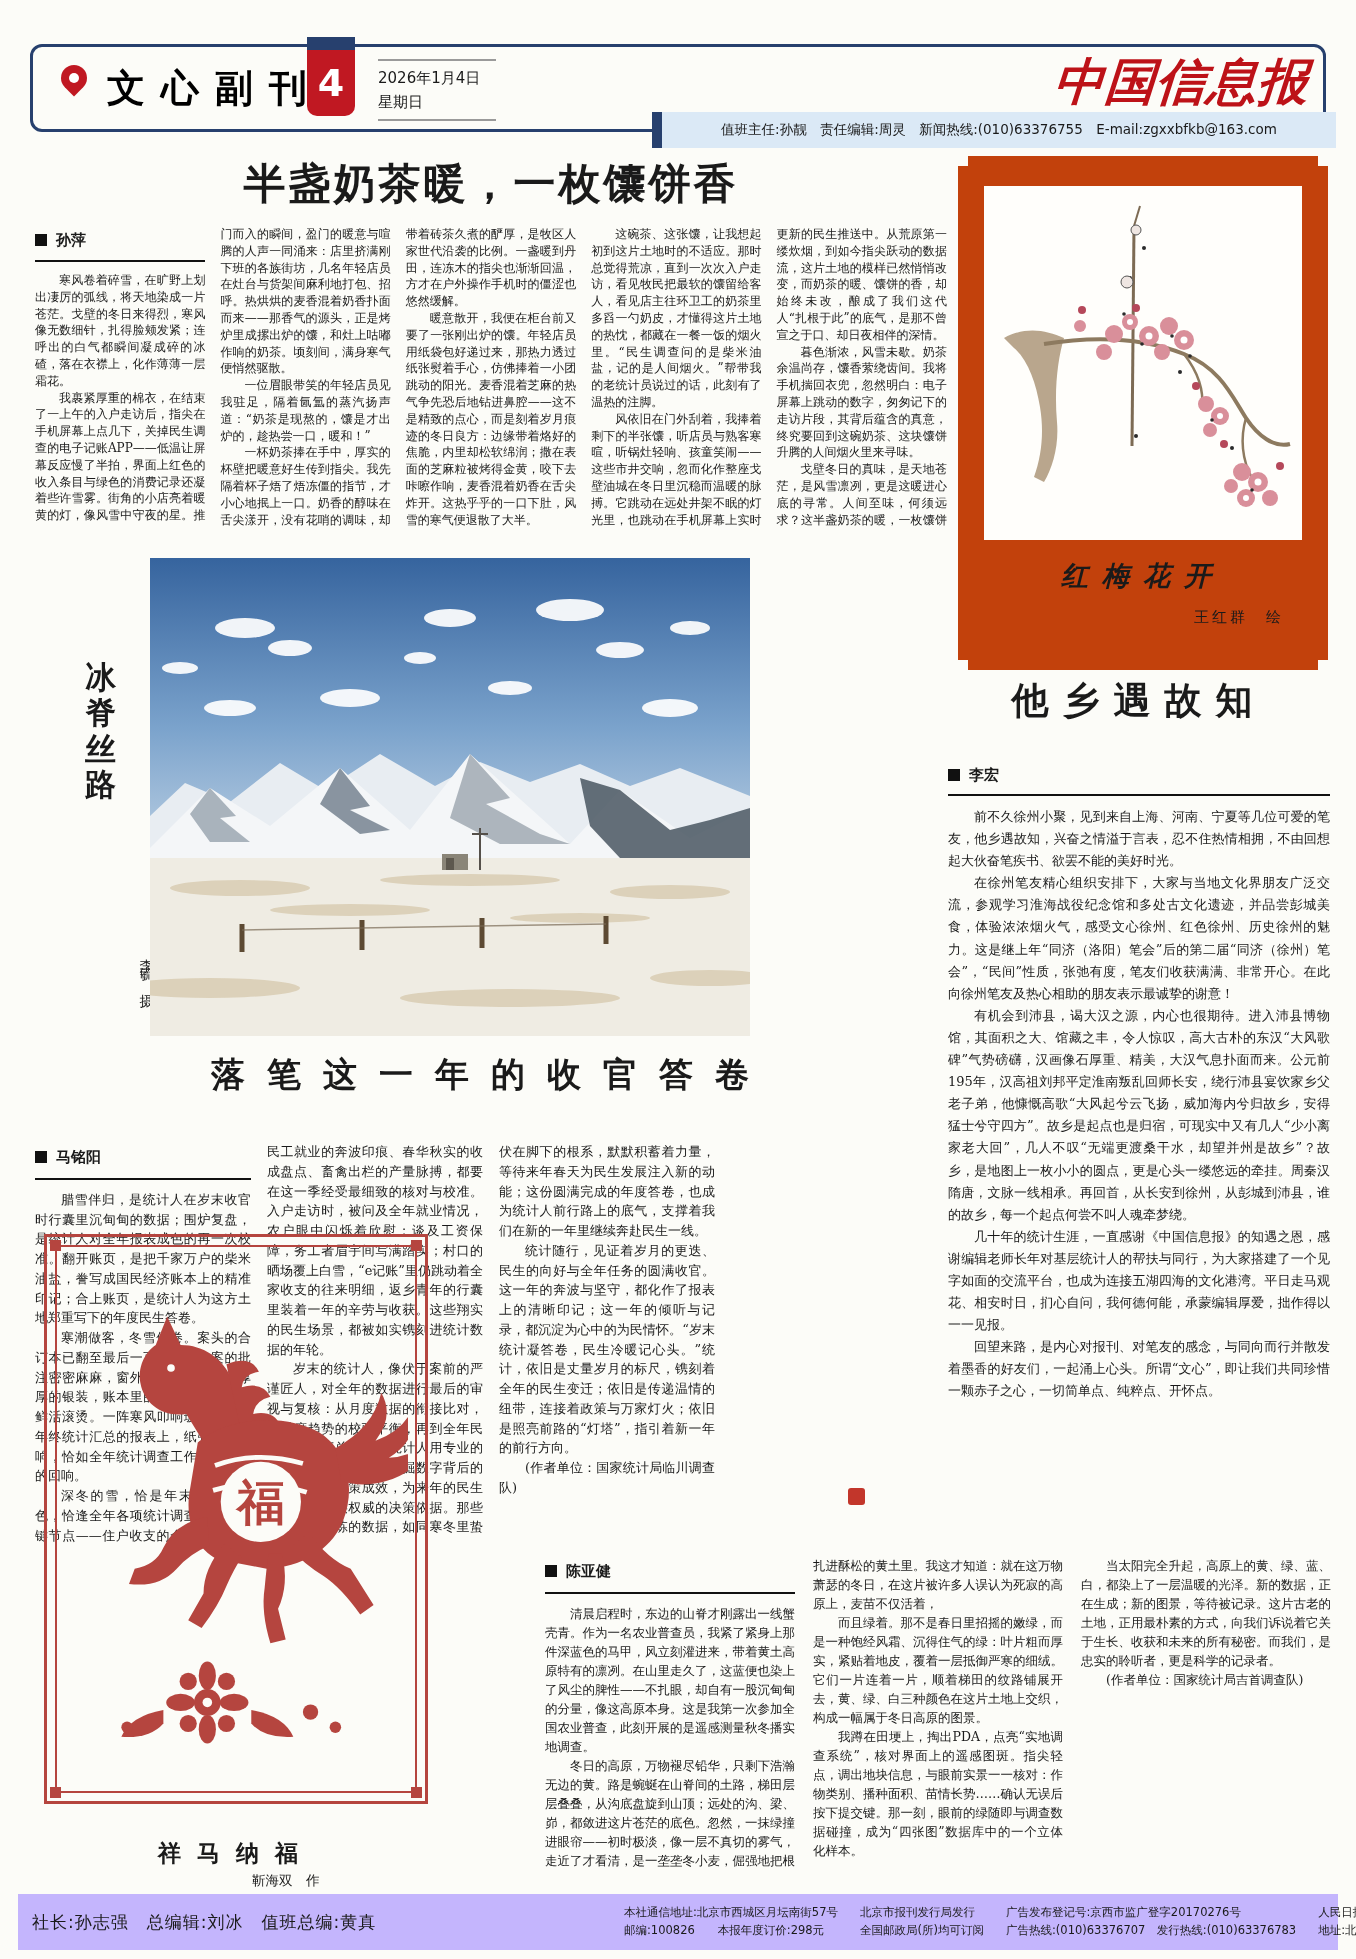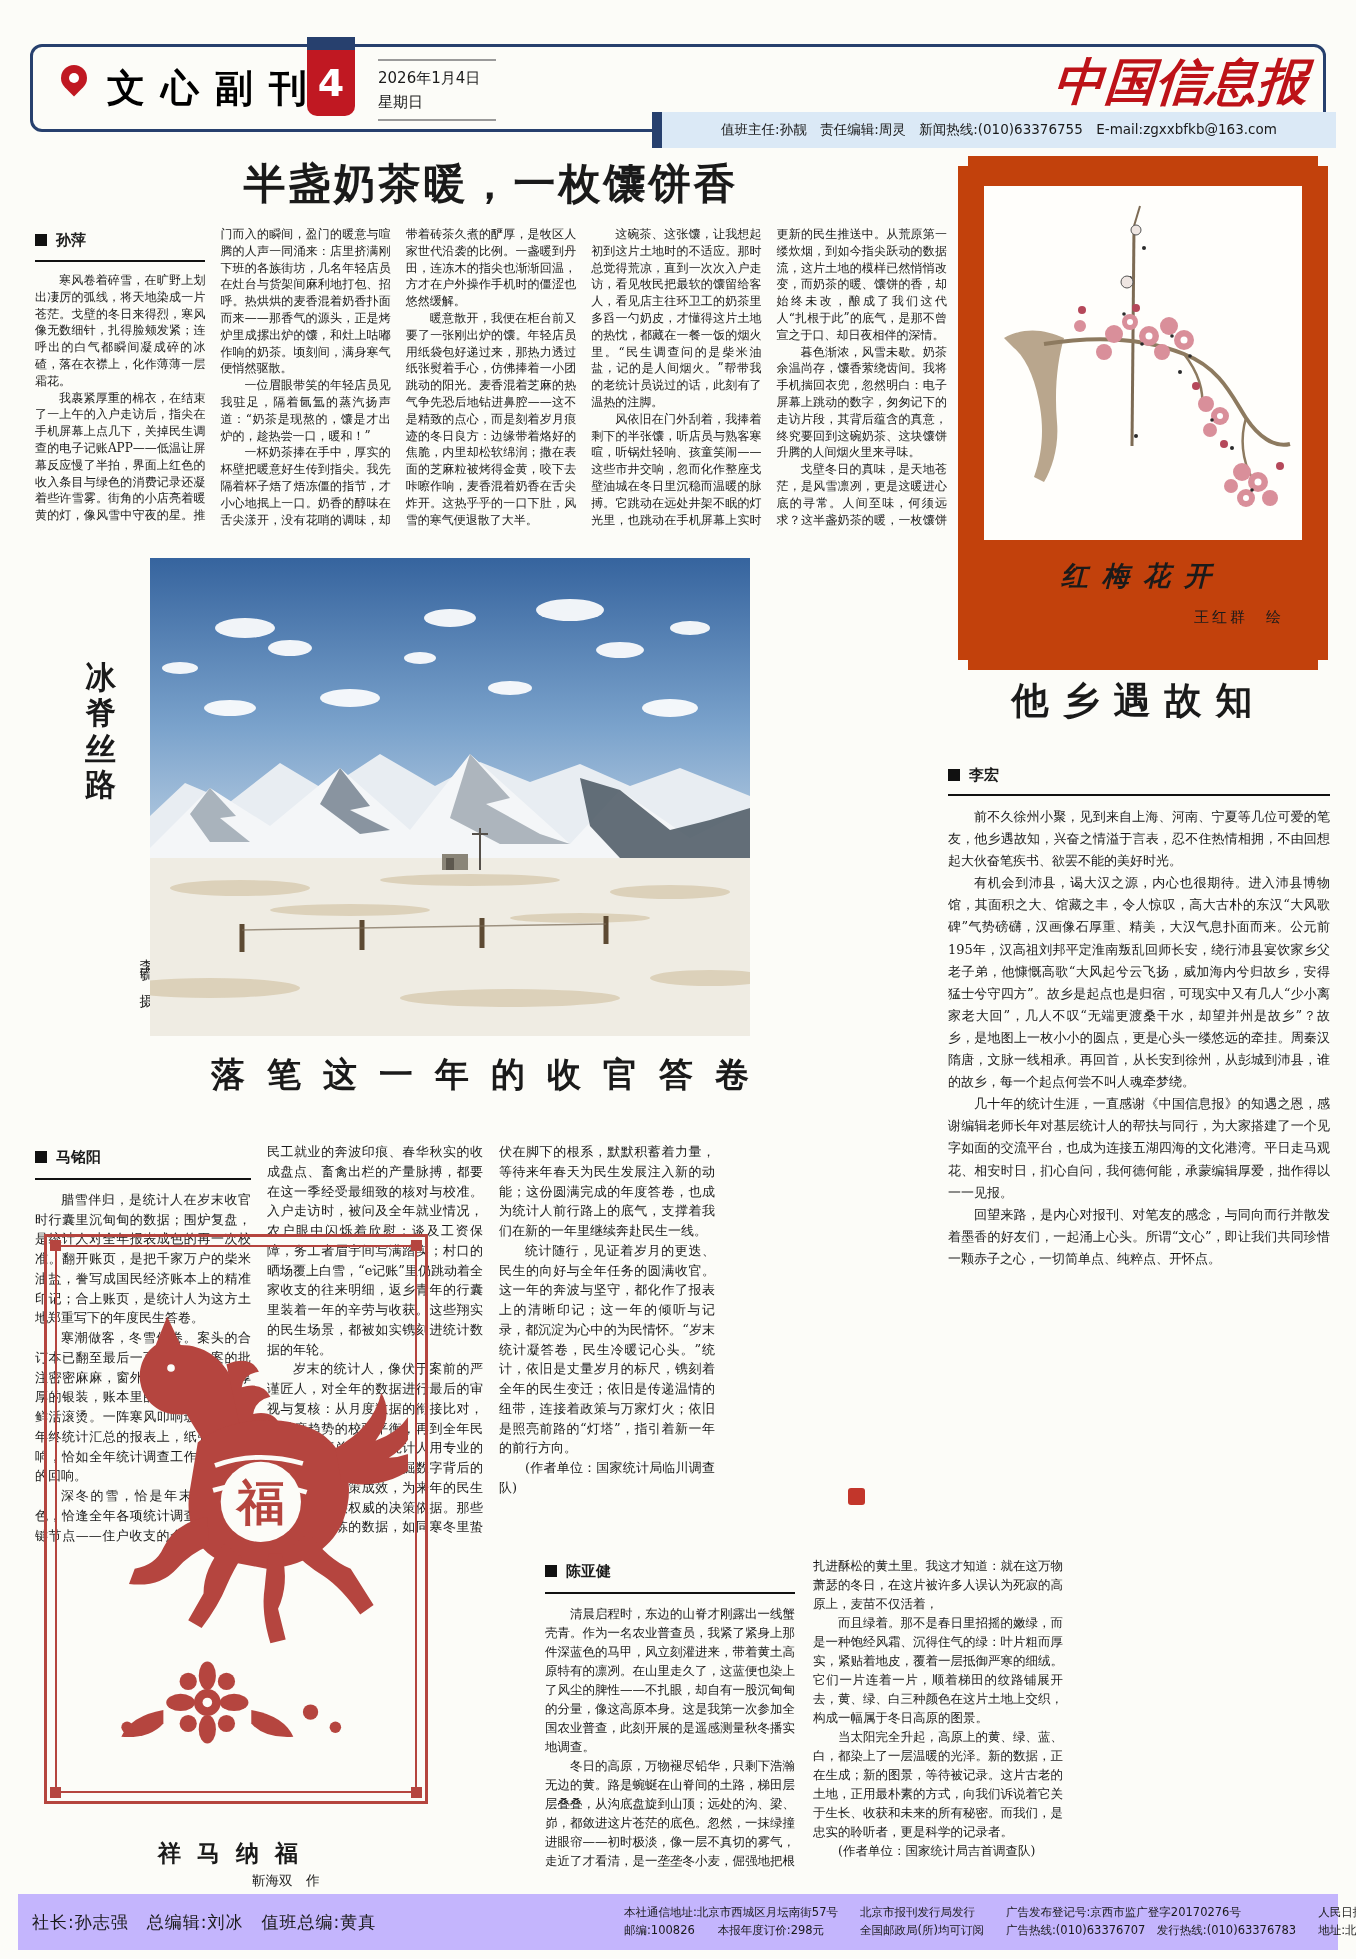--- a/index.html
+++ b/index.html
@@ -260,20 +260,21 @@
     </svg>
   </div>
 
   <div class="art-b">
     <div class="headline-b">他乡遇故知</div>
     <div class="byline">
       <span class="sq"></span><span>李宏</span>
     </div>
     <div class="art-body">
         <p>前不久徐州小聚，见到来自上海、河南、宁夏等几位可爱的笔友，他乡遇故知，兴奋之情溢于言表，忍不住热情相拥，不由回想起大伙奋笔疾书、欲罢不能的美好时光。</p>
+        <p>在徐州笔友精心组织安排下，大家与当地文化界朋友广泛交流，参观学习淮海战役纪念馆和多处古文化遗迹，并品尝彭城美食，体验浓浓烟火气，感受文心徐州、红色徐州、历史徐州的魅力。这是继上年“同济（洛阳）笔会”后的第二届“同济（徐州）笔会”，“民间”性质，张弛有度，笔友们收获满满、非常开心。在此向徐州笔友及热心相助的朋友表示最诚挚的谢意！</p>
         <p>有机会到沛县，谒大汉之源，内心也很期待。进入沛县博物馆，其面积之大、馆藏之丰，令人惊叹，高大古朴的东汉“大风歌碑”气势磅礴，汉画像石厚重、精美，大汉气息扑面而来。公元前195年，汉高祖刘邦平定淮南叛乱回师长安，绕行沛县宴饮家乡父老子弟，他慷慨高歌“大风起兮云飞扬，威加海内兮归故乡，安得猛士兮守四方”。故乡是起点也是归宿，可现实中又有几人“少小离家老大回”，几人不叹“无端更渡桑干水，却望并州是故乡”？故乡，是地图上一枚小小的圆点，更是心头一缕悠远的牵挂。周秦汉隋唐，文脉一线相承。再回首，从长安到徐州，从彭城到沛县，谁的故乡，每一个起点何尝不叫人魂牵梦绕。</p>
         <p>几十年的统计生涯，一直感谢《中国信息报》的知遇之恩，感谢编辑老师长年对基层统计人的帮扶与同行，为大家搭建了一个见字如面的交流平台，也成为连接五湖四海的文化港湾。平日走马观花、相安时日，扪心自问，我何德何能，承蒙编辑厚爱，拙作得以一一见报。</p>
         <p>回望来路，是内心对报刊、对笔友的感念，与同向而行并散发着墨香的好友们，一起涌上心头。所谓“文心”，即让我们共同珍惜一颗赤子之心，一切简单点、纯粹点、开怀点。</p>
       </div>
   </div>
 
   <div class="headline-c">落笔这一年的收官答卷</div>
   <div class="body-c art-body">
     <div class="byline">
       <span class="sq"></span><span>马铭阳</span>
@@ -347,20 +348,21 @@
   <div class="title-d">
     <span class="seal"></span>
   </div>
   <div class="art-d art-body">
     <div class="byline">
       <span class="sq"></span><span>陈亚健</span>
     </div>
   <p>清晨启程时，东边的山脊才刚露出一线蟹壳青。作为一名农业普查员，我紧了紧身上那件深蓝色的马甲，风立刻灌进来，带着黄土高原特有的凛冽。在山里走久了，这蓝便也染上了风尘的脾性——不扎眼，却自有一股沉甸甸的分量，像这高原本身。这是我第一次参加全国农业普查，此刻开展的是遥感测量秋冬播实地调查。</p>
       <p>冬日的高原，万物褪尽铅华，只剩下浩瀚无边的黄。路是蜿蜒在山脊间的土路，梯田层层叠叠，从沟底盘旋到山顶；远处的沟、梁、峁，都敛进这片苍茫的底色。忽然，一抹绿撞进眼帘——初时极淡，像一层不真切的雾气，走近了才看清，是一垄垄冬小麦，倔强地把根扎进酥松的黄土里。我这才知道：就在这万物萧瑟的冬日，在这片被许多人误认为死寂的高原上，麦苗不仅活着，</p>
       <p>而且绿着。那不是春日里招摇的嫩绿，而是一种饱经风霜、沉得住气的绿：叶片粗而厚实，紧贴着地皮，覆着一层抵御严寒的细绒。它们一片连着一片，顺着梯田的纹路铺展开去，黄、绿、白三种颜色在这片土地上交织，构成一幅属于冬日高原的图景。</p>
+      <p>我蹲在田埂上，掏出PDA，点亮“实地调查系统”，核对界面上的遥感图斑。指尖轻点，调出地块信息，与眼前实景一一核对：作物类别、播种面积、苗情长势……确认无误后按下提交键。那一刻，眼前的绿随即与调查数据碰撞，成为“四张图”数据库中的一个立体化样本。</p>
       <p>当太阳完全升起，高原上的黄、绿、蓝、白，都染上了一层温暖的光泽。新的数据，正在生成；新的图景，等待被记录。这片古老的土地，正用最朴素的方式，向我们诉说着它关于生长、收获和未来的所有秘密。而我们，是忠实的聆听者，更是科学的记录者。</p>
       <p>(作者单位：国家统计局吉首调查队)</p>
     </div>
 
   <div class="footer">
     <div class="f-staff">社长:孙志强　总编辑:刘冰　值班总编:黄真</div>
     <div class="f-block">
       <div>本社通信地址:北京市西城区月坛南街57号</div>
       <div>邮编:100826　　本报年度订价:298元</div>
     </div>

